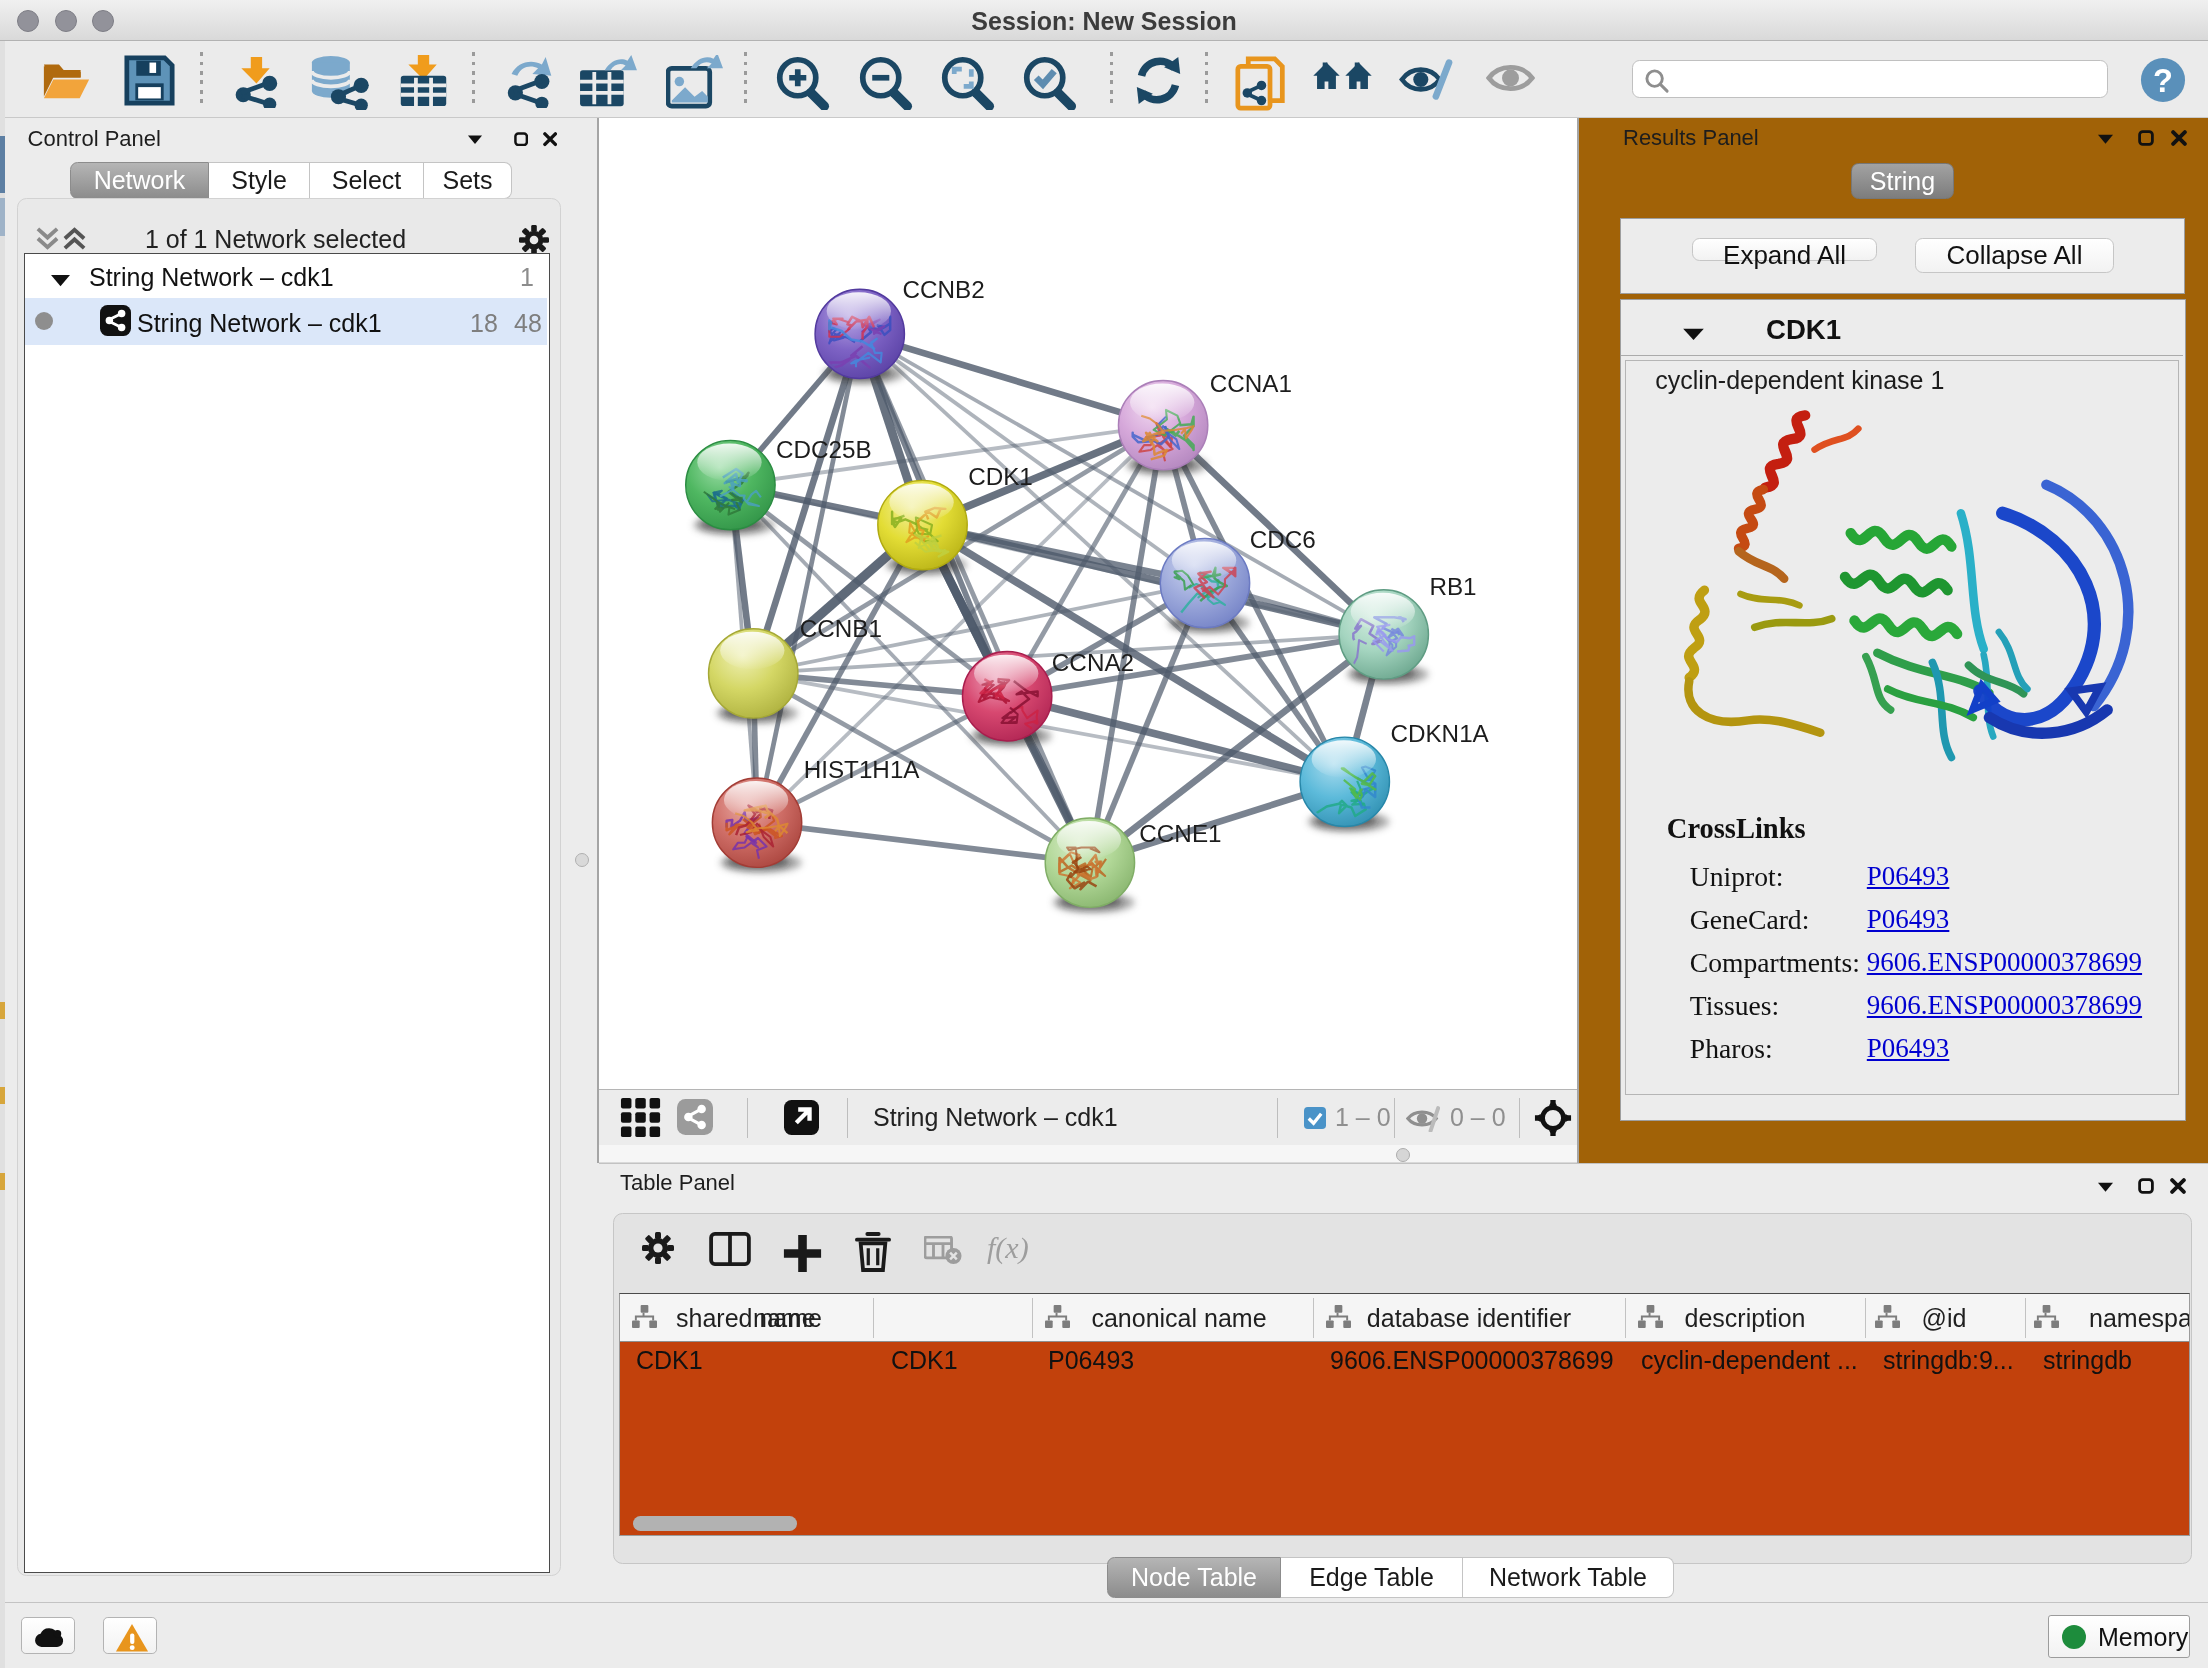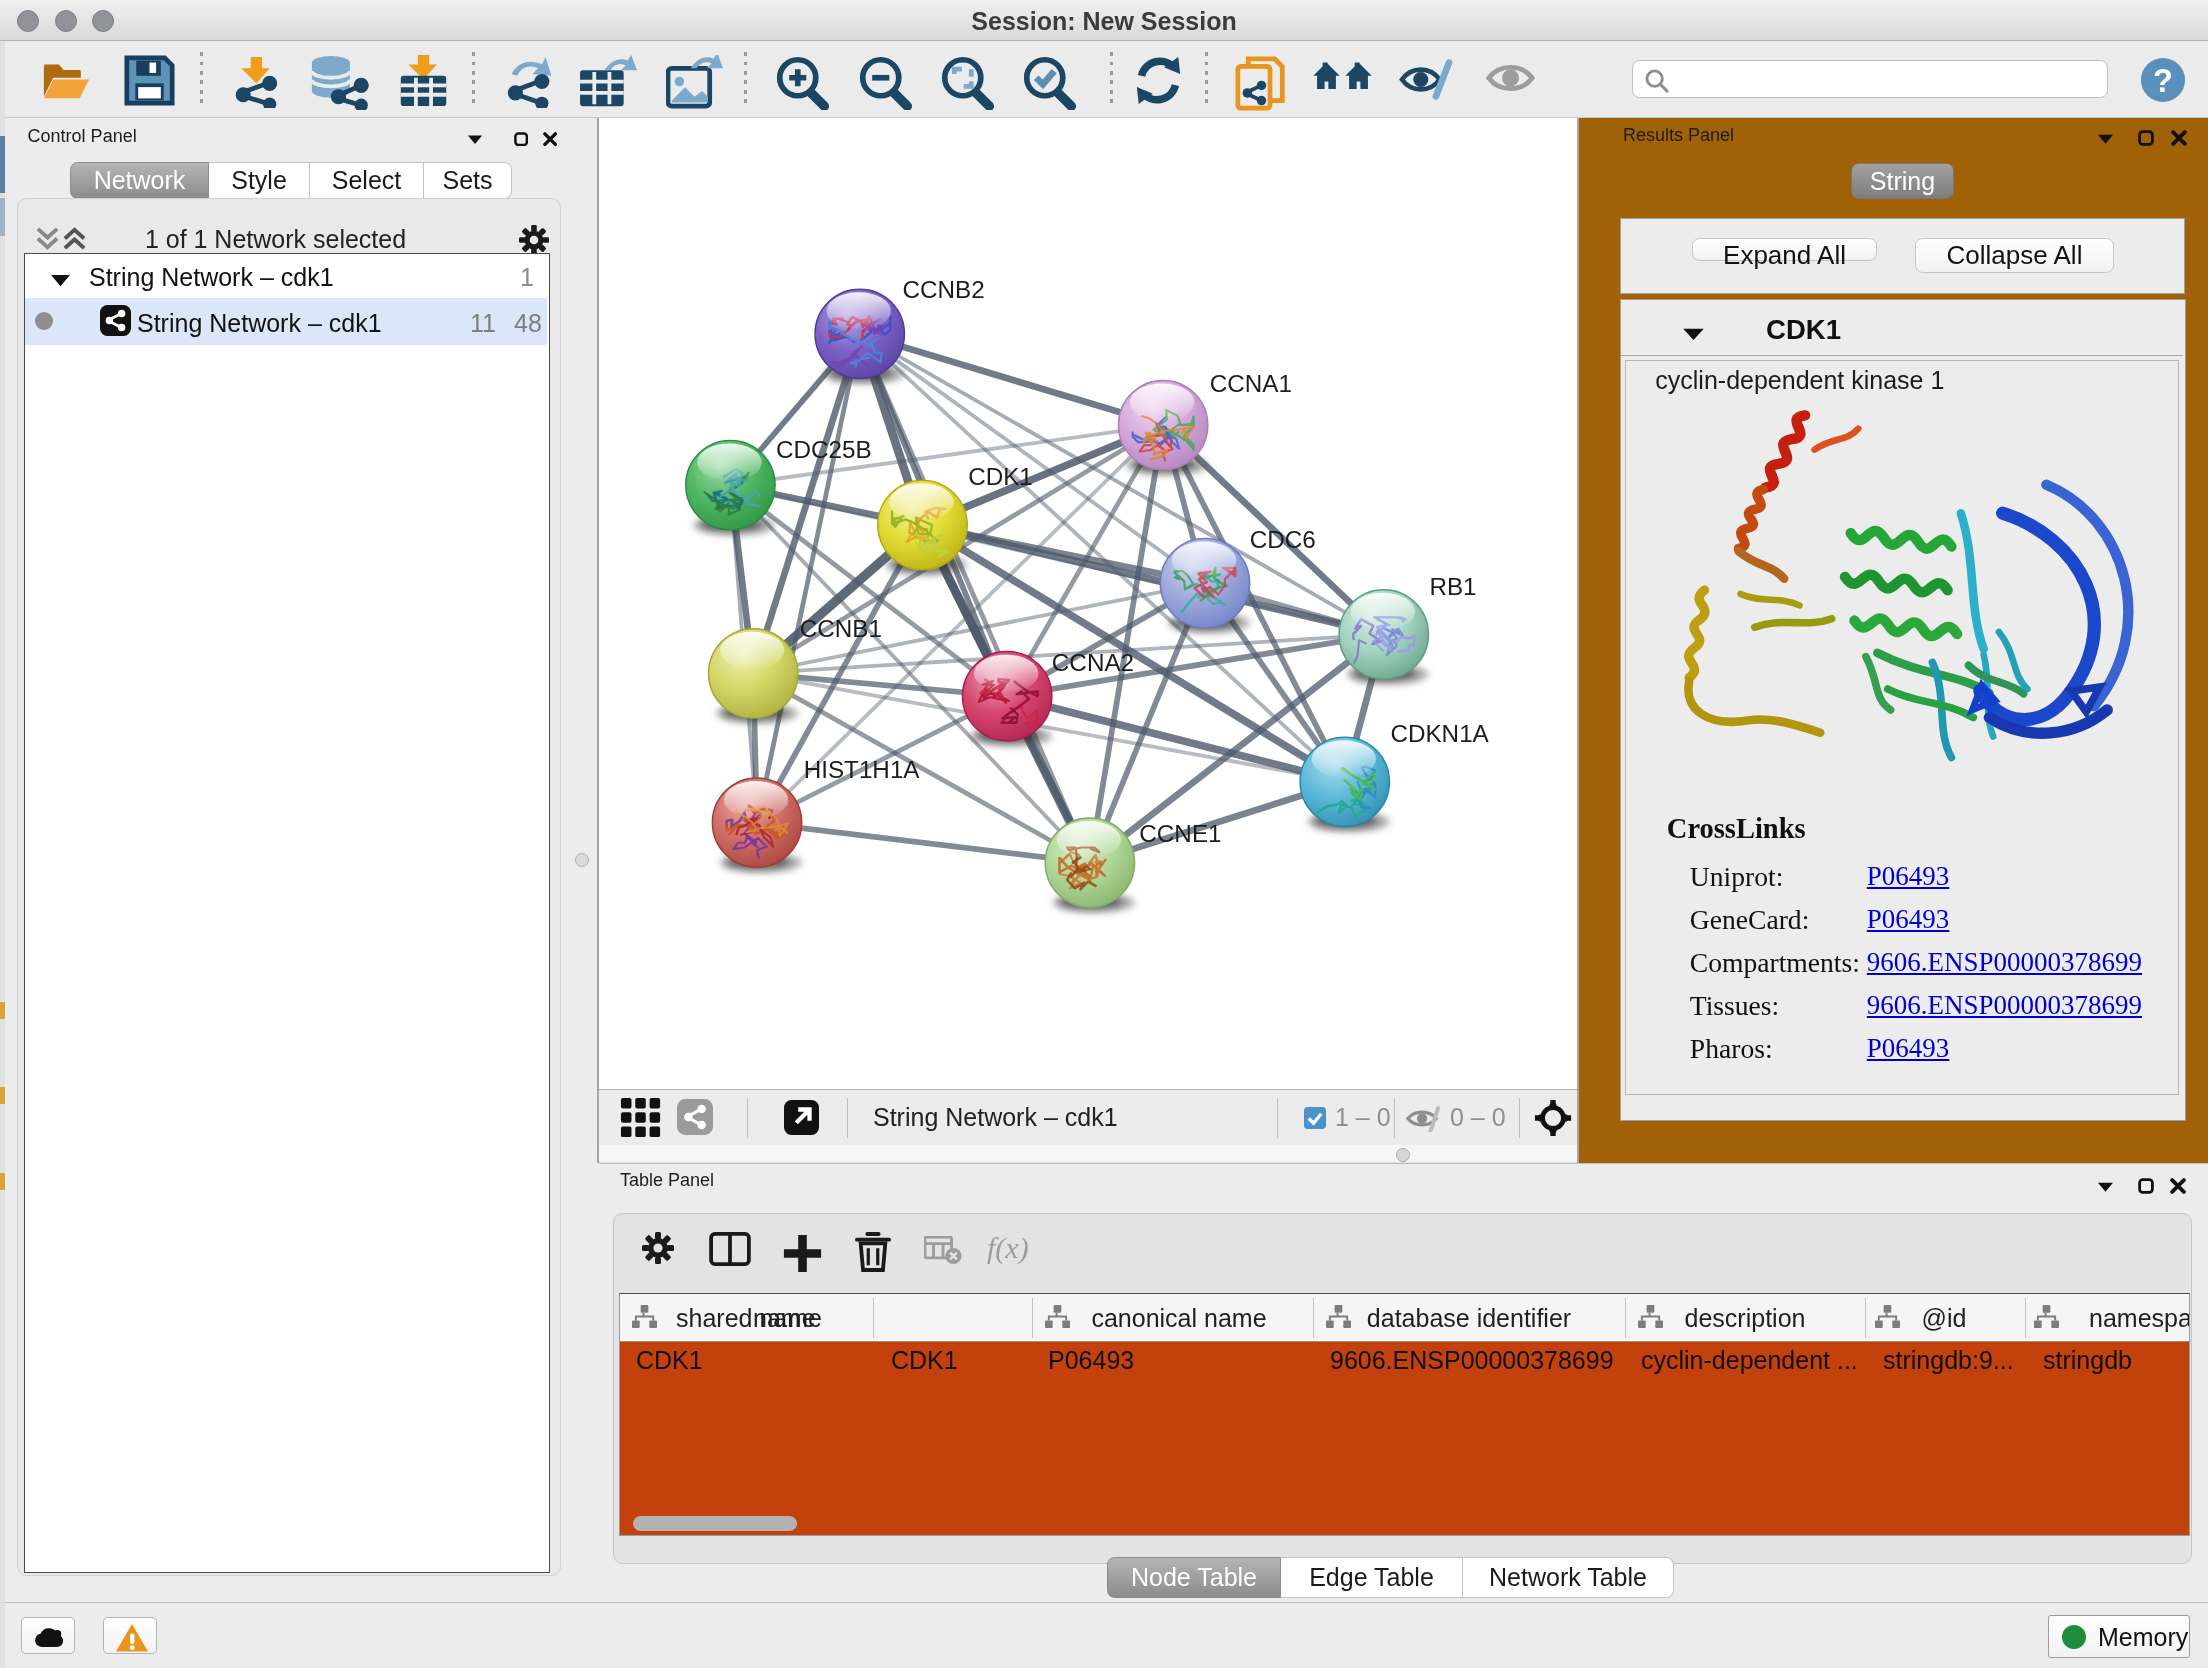--- a/index.html
+++ b/index.html
@@ -24,21 +24,21 @@
 #controlpanel { position:absolute; left:0; top:118px; width:598px; height:1484px; background:#ececec; }
 #cp-sep { position:absolute; left:597px; top:118px; width:1.9px; height:1045px; background:#a5a5a5; }
 #netview { position:absolute; left:599px; top:118px; width:978px; height:971px; background:#ffffff; }
 #nettoolbar { position:absolute; left:599px; top:1089px; width:978px; height:55px;
   background:#ececec; border-top:1px solid #b5b5b5; }
 #rp-sep { position:absolute; left:1577px; top:118px; width:1.9px; height:1045px; background:#a5a5a5; }
 #resultspanel { position:absolute; left:1579px; top:118px; width:630px; height:1045px; background:#a16207; }
 #tablepanel { position:absolute; left:599px; top:1163px; width:1609px; height:438px; background:#ececec; border-top:1px solid #c2c2c2;}
 #statusbar { position:absolute; left:0; top:1602px; width:2208px; height:67px;
   background:#ececec; border-top:1px solid #c3c3c3; }
-.paneltitle { font-size:18px; color:#1d1d1d; }
+.paneltitle { font-size:22px; color:#1d1d1d; }
 
 .seg { position:absolute; display:flex; }
 .seg .tab { height:37px; line-height:35px; text-align:center; font-size:25px; color:#1a1a1a;
   background:#fff; border:1px solid #c4c4c4; border-left:none; }
 .seg .tab.first { border-left:1px solid #c4c4c4; border-radius:7.6px 0 0 7.6px; }
 .seg .tab.last { border-radius:0 7.6px 7.6px 0; }
 .seg .tab.sel { background:linear-gradient(#b5b5b5,#8c8c8c); color:#fff; border-color:#8c8c8c; }
 .btn { position:absolute; background:linear-gradient(#ffffff,#f2f2f2); border:1px solid #c6c6c6;
   border-radius:7.6px; text-align:center; font-size:26px; color:#111; }
 </style>
@@ -243,21 +243,21 @@
       <svg style="position:absolute;left:75px;top:6.7px;" width="31" height="31" viewBox="0 0 33 33">
         <rect x="0" y="0" width="33" height="33" rx="8" fill="#111"></rect>
         <g fill="#fff">
             <circle cx="10" cy="16.5" r="4"></circle>
             <circle cx="23" cy="9" r="4"></circle>
             <circle cx="23" cy="24" r="4"></circle>
         <path d="M10 15.5 L23 9 M10 17.5 L23 24" stroke="#fff" stroke-width="3"></path>
           </g>
       </svg>
       <div style="position:absolute;left:112px;top:10.5px;font-size:25px;color:#111;">String Network – cdk1</div>
-      <div style="position:absolute;left:445px;top:10.5px;font-size:25px;color:#7e7e7e;">11</div>
+      <div style="position:absolute;left:445px;top:10.5px;font-size:25px;color:#7e7e7e;">18</div>
       <div style="position:absolute;left:489px;top:10.5px;font-size:25px;color:#7e7e7e;">48</div>
     </div>
   </div>
 </div>
 <div id="cp-sep"></div>
 <div id="netview">
     <svg width="978" height="971" viewBox="0 0 1028 1021" style="position:absolute;left:0;top:0;">
       <defs>
         <radialGradient id="gCCNB2" cx="0.38" cy="0.30" r="0.85">
           <stop offset="0" stop-color="#b7a6e4"></stop>

